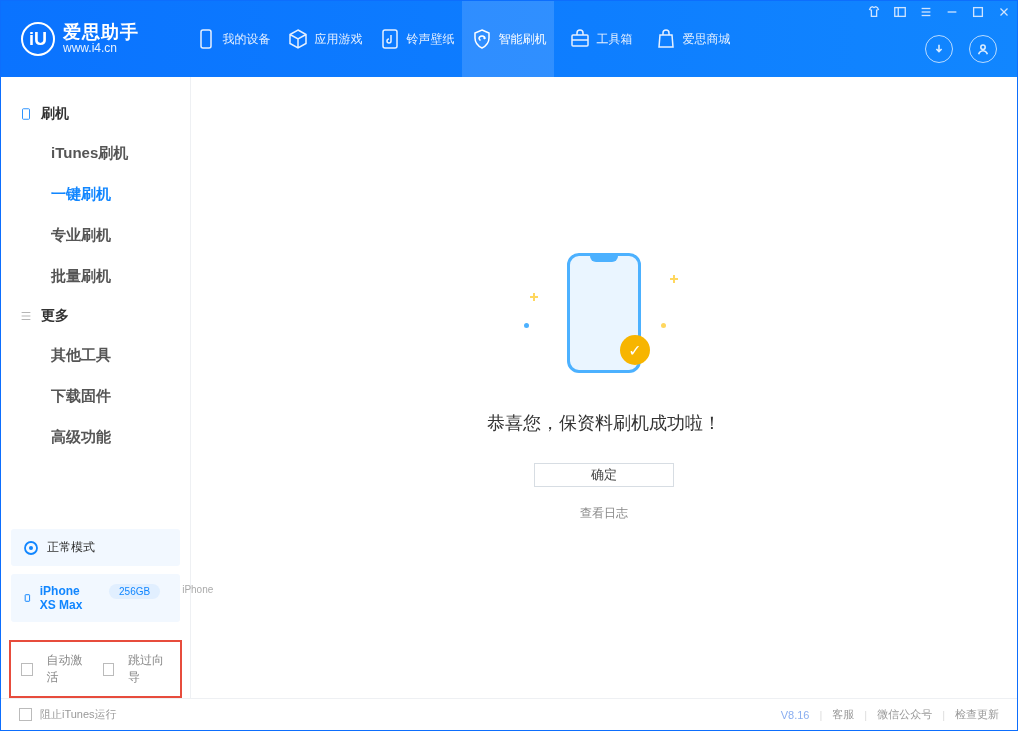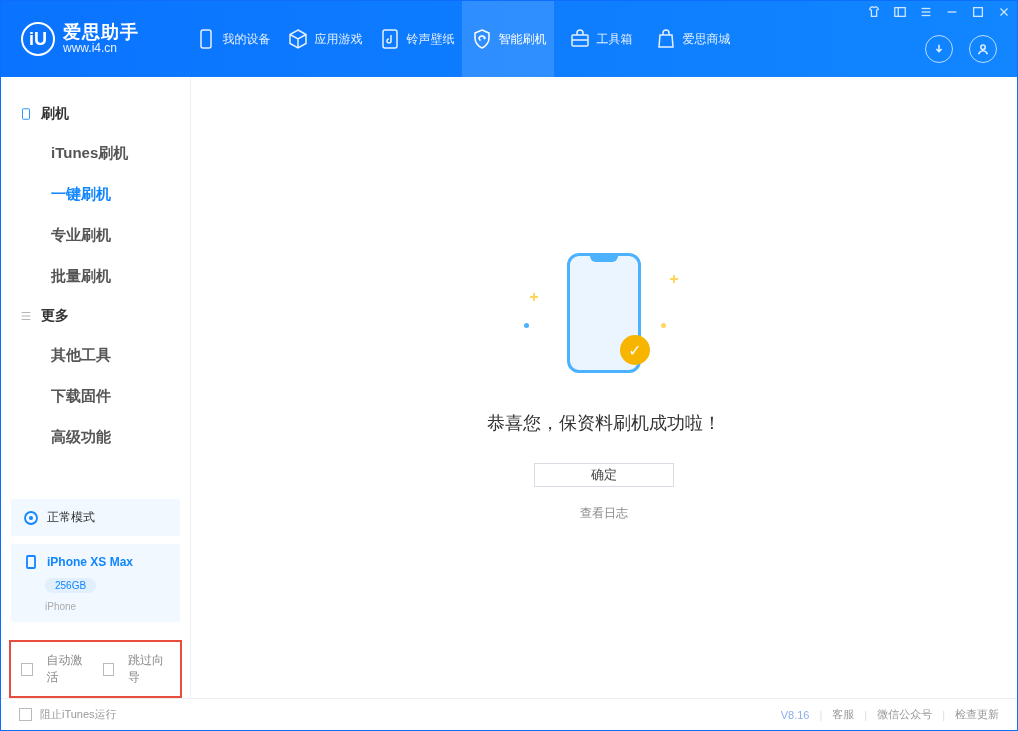--- a/index.html
+++ b/index.html
@@ -25,21 +25,21 @@
 .body { flex: 1; display: flex; min-height: 0; }
 .sidebar { width: 190px; border-right: 1px solid #eef0f3; display: flex; flex-direction: column; background: #fff; }
 .side-scroll { flex: 1; padding-top: 18px; overflow: auto; font-weight: bold; }
 .side-group { font-size: 14px; color: #333; padding: 10px 18px; display: flex; align-items: center; gap: 8px; }
 .side-group svg { width: 14px; height: 14px; stroke: #6c8; fill: none; }
 .side-item { font-size: 15px; color: #555; padding: 11px 18px 11px 50px; cursor: pointer; }
 .side-item.active { color: #1186ff; }
 .device-panel { padding: 0 10px 10px; }
 .mode-row, .dev-row { background: #f2f8ff; border-radius: 3px; padding: 10px 12px; margin-bottom: 8px; display: flex; align-items: center; gap: 8px; font-size: 12px; color: #333; }
 .mode-row svg, .dev-row svg { width: 16px; height: 16px; stroke: #1186ff; fill: none; stroke-width: 1.8; }
-.dev-row { flex-direction: column; align-items: flex-start; gap: 8px; }
+.dev-row { flex-direction: row; align-items: flex-start; gap: 0; }
 .dev-head { display: flex; align-items: center; gap: 8px; font-weight: bold; color: #1186ff; }
 .badge { background: #e1efff; color: #1186ff; font-size: 10px; padding: 2px 10px; border-radius: 10px; margin-left: 22px; }
 .sub { font-size: 10px; color: #aaa; margin-left: 22px; }
 .highlight-box { border: 2px solid #e74c3c; margin: 0 8px 0 8px; padding: 10px; display: flex; gap: 14px; align-items: center; font-size: 12px; color: #888; }
 .chk { width: 13px; height: 13px; border: 1px solid #bbb; display: inline-block; vertical-align: middle; }
 .main { flex: 1; display: flex; flex-direction: column; align-items: center; justify-content: center; position: relative; }
 .illus { position: relative; width: 160px; height: 130px; margin-bottom: 28px; }
 .phone { width: 74px; height: 120px; border: 3px solid #4cb1ff; border-radius: 12px; background: #eaf5ff; position: absolute; left: 50%; top: 0; transform: translateX(-50%); }
 .phone::before { content: ""; position: absolute; left: 50%; top: 0; transform: translate(-50%,0); width: 28px; height: 6px; background: #4cb1ff; border-radius: 0 0 6px 6px; }
 .check { width: 30px; height: 30px; background: #f7b500; border-radius: 50%; position: absolute; right: 34px; bottom: 18px; display: flex; align-items: center; justify-content: center; color: #fff; font-size: 16px; }

